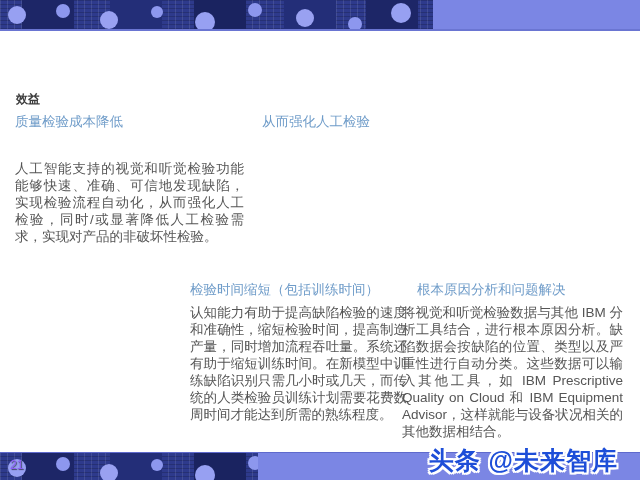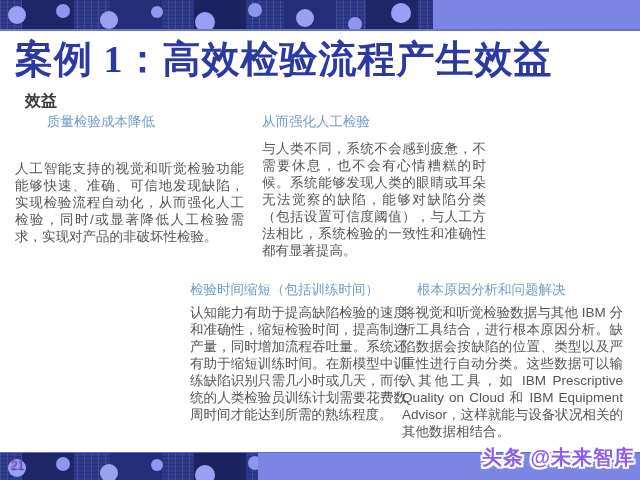--- a/index.html
+++ b/index.html
@@ -23,59 +23,57 @@
         box-shadow:46px -4px 0 -2px #8d97ee, 92px 5px 0 0 #99a1f1, 140px -3px 0 -3px #8d97ee,
                    188px 7px 0 1px #97a0f2, 238px -5px 0 -2px #8d97ee, 288px 3px 0 0 #99a1f1,
                    338px 9px 0 -2px #8d97ee, 384px -2px 0 1px #97a0f2;}
 
   
   .title{position:absolute;left:15px;top:34px;width:610px;
          font-family:"Liberation Serif",serif;font-weight:bold;font-size:38px;
          letter-spacing:1px;color:#2b3aa2;white-space:nowrap;}
 
   
-  .benefits{position:absolute;left:16px;top:91px;font-size:16px;font-weight:bold;color:#3c3c3c;margin-left:9px;}
+  .benefits{position:absolute;left:16px;top:91px;font-size:12px;font-weight:bold;color:#3c3c3c;}
   .sec-head{position:absolute;font-size:13.5px;color:#6f9cc9;white-space:nowrap;}
   .sec-body{position:absolute;font-size:13.5px;line-height:17px;color:#555555;text-align:justify;}
-  .h1{left:15px;top:113px;margin-left:32px;}  .b1{left:15px;top:140px;width:229px;margin-top:20px;}
+  .h1{left:15px;top:113px;}  .b1{left:15px;top:140px;width:229px;margin-top:20px;}
   .h2{left:262px;top:113px;} .b2{left:262px;top:140px;width:224px;}
   .h3{left:190px;top:281px;} .b3{left:190px;top:304px;width:217px;}
   .h4{left:417px;top:281px;} .b4{left:402px;top:304px;width:221px;}
 
   
   .page-num{position:absolute;left:10px;top:458px;font-size:12px;font-weight:normal;color:#8b5cf6;
             text-shadow:1px 1px 1px rgba(0,0,0,.6);z-index:3;}
   .date{position:absolute;left:133px;top:457px;font-size:13px;font-weight:bold;color:#c2410c;
         text-shadow:1px 1px 1px rgba(0,0,0,.6);z-index:3;margin-top:40px;}
-  .watermark{position:absolute;right:5px;top:444px;font-size:20px;font-weight:bold;color:#8b5cf6;
+  .watermark{position:absolute;right:22px;top:444px;font-size:25px;font-weight:bold;color:#1d4ed8;
              letter-spacing:1px;z-index:4;white-space:nowrap;
              text-shadow:-2px -2px 0 #fff,2px -2px 0 #fff,-2px 2px 0 #fff,2px 2px 0 #fff,
                          -2px 0 0 #fff,2px 0 0 #fff,0 -2px 0 #fff,0 2px 0 #fff;}
 </style>
 </head>
 <body>
 
 <div class="slide">
 
   <div class="banner top">
     <div class="tech top">
       <div class="blocks"></div>
       <div class="dots"></div>
     </div>
   </div>
 
-  <div class="title">案例 1：高效检验流程产生效益</div>
 
   <div class="benefits">效益</div>
 
   <div class="sec-head h1">质量检验成本降低</div>
   <div class="sec-body b1">人工智能支持的视觉和听觉检验功能能够快速、准确、可信地发现缺陷，实现检验流程自动化，从而强化人工检验，同时/或显著降低人工检验需求，实现对产品的非破坏性检验。</div>
 
   <div class="sec-head h2">从而强化人工检验</div>
-  <div class="sec-body b2">与人类不同，系统不会感到疲惫，不需要休息，也不会有心情糟糕的时候。系统能够发现人类的眼睛或耳朵无法觉察的缺陷，能够对缺陷分类（包括设置可信度阈值），与人工方法相比，系统检验的一致性和准确性都有显著提高。</div>
 
   <div class="sec-head h3">检验时间缩短（包括训练时间）</div>
   <div class="sec-body b3">认知能力有助于提高缺陷检验的速度和准确性，缩短检验时间，提高制造产量，同时增加流程吞吐量。系统还有助于缩短训练时间。在新模型中训练缺陷识别只需几小时或几天，而传统的人类检验员训练计划需要花费数周时间才能达到所需的熟练程度。</div>
 
   <div class="sec-head h4">根本原因分析和问题解决</div>
   <div class="sec-body b4">将视觉和听觉检验数据与其他 IBM 分析工具结合，进行根本原因分析。缺陷数据会按缺陷的位置、类型以及严重性进行自动分类。这些数据可以输入其他工具，如 IBM Prescriptive Quality on Cloud 和 IBM Equipment Advisor，这样就能与设备状况相关的其他数据相结合。</div>
 
   <div class="banner bottom">
     <div class="tech bottom">
       <div class="blocks"></div>

